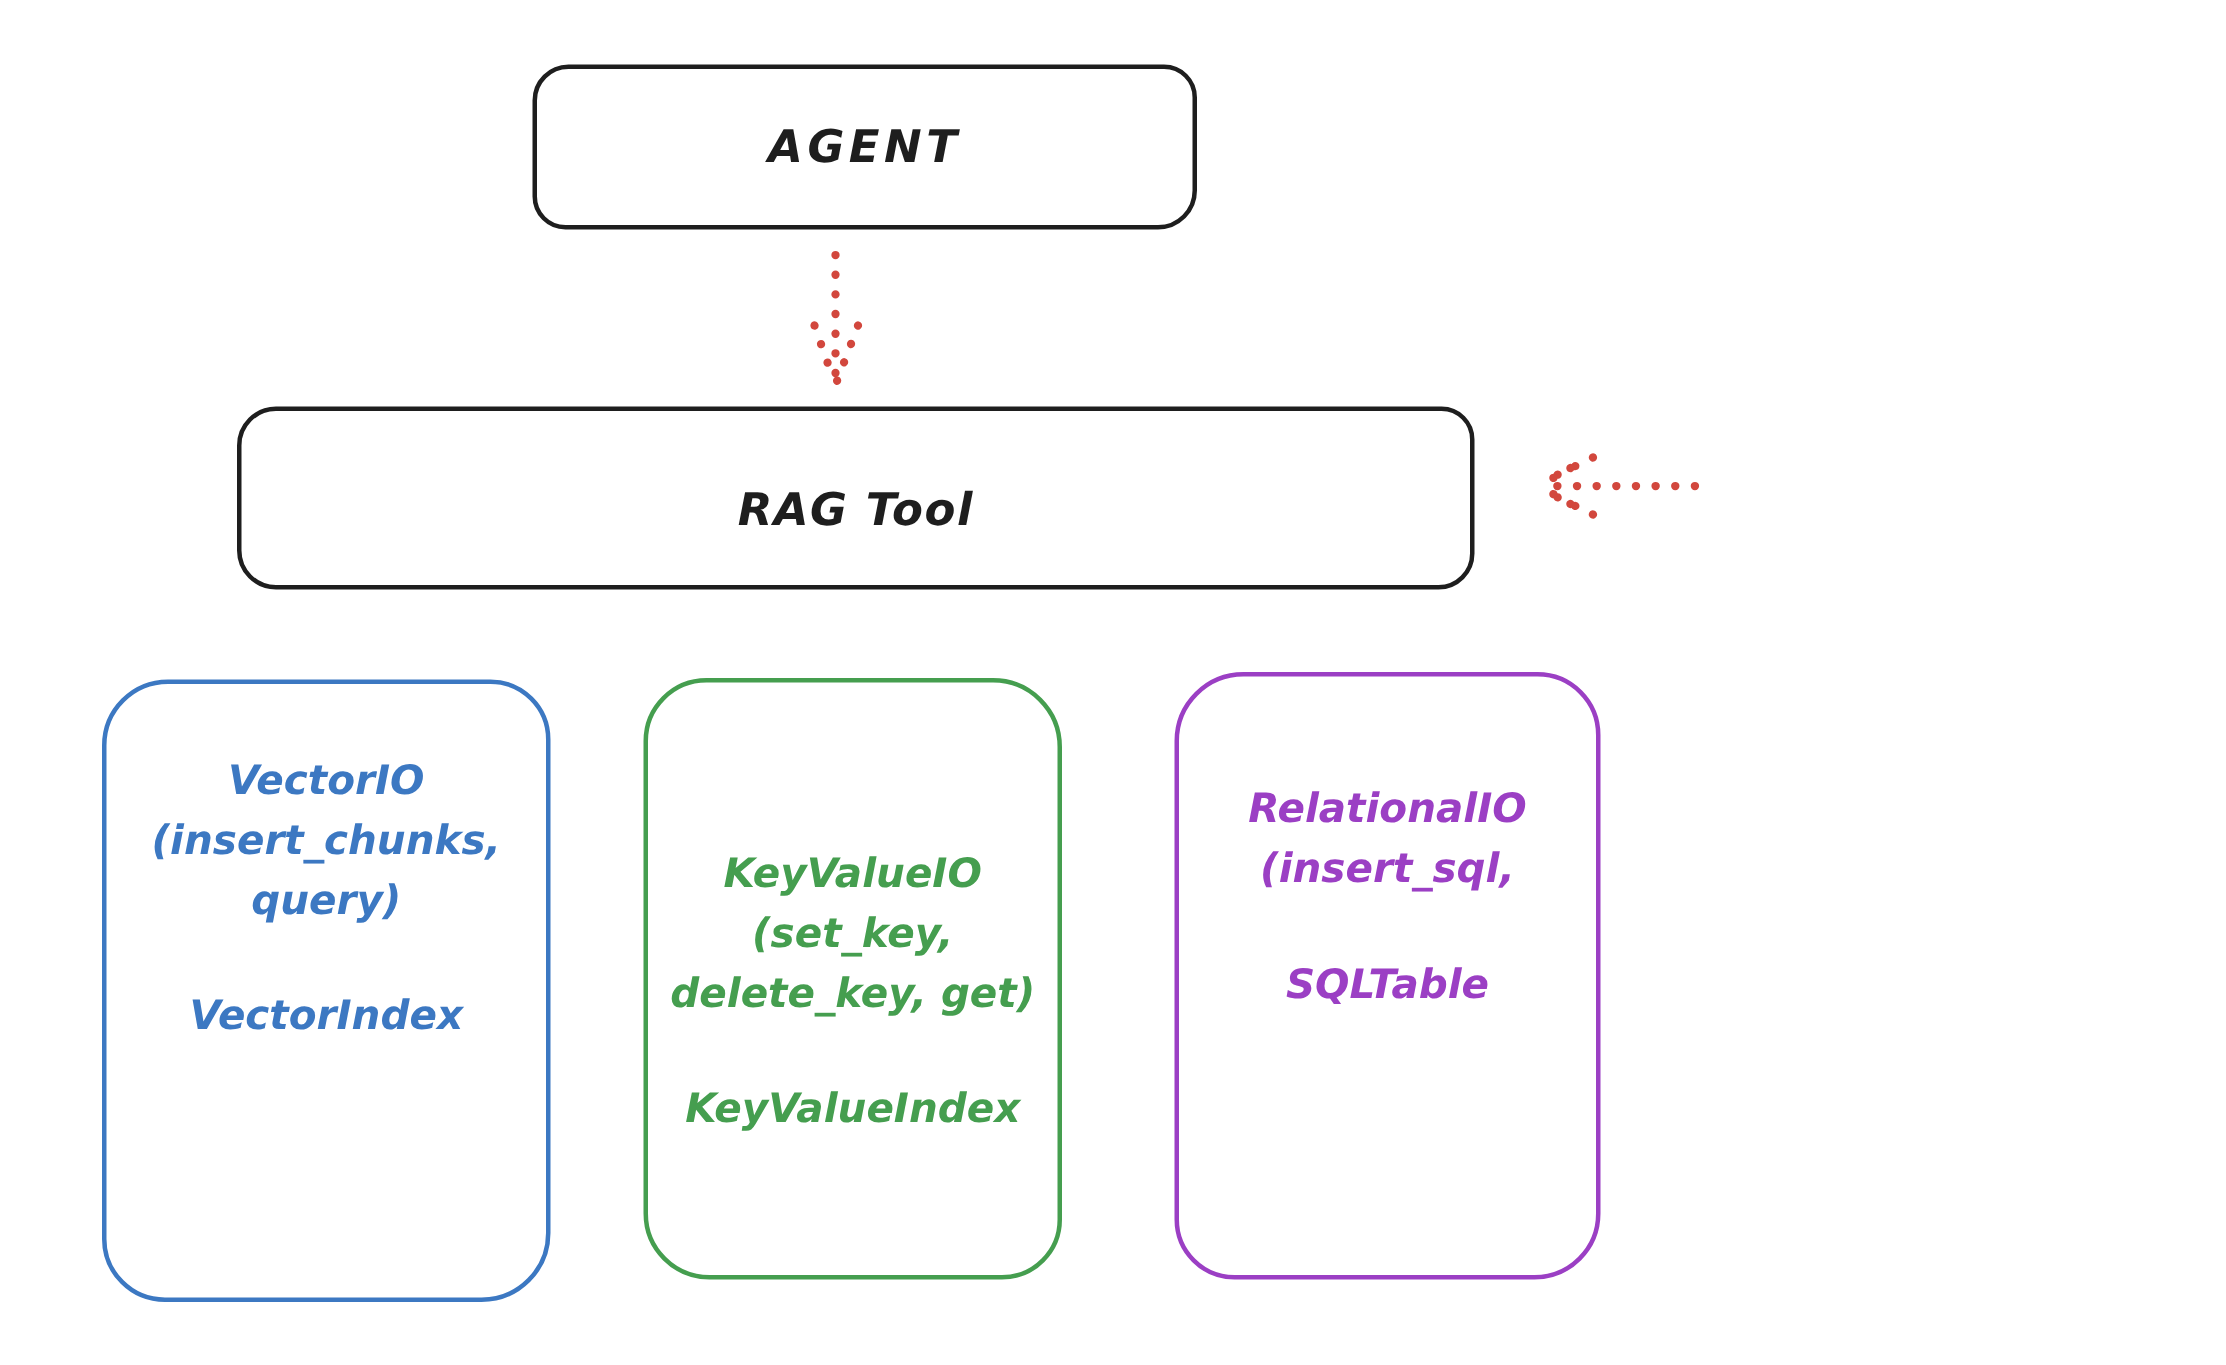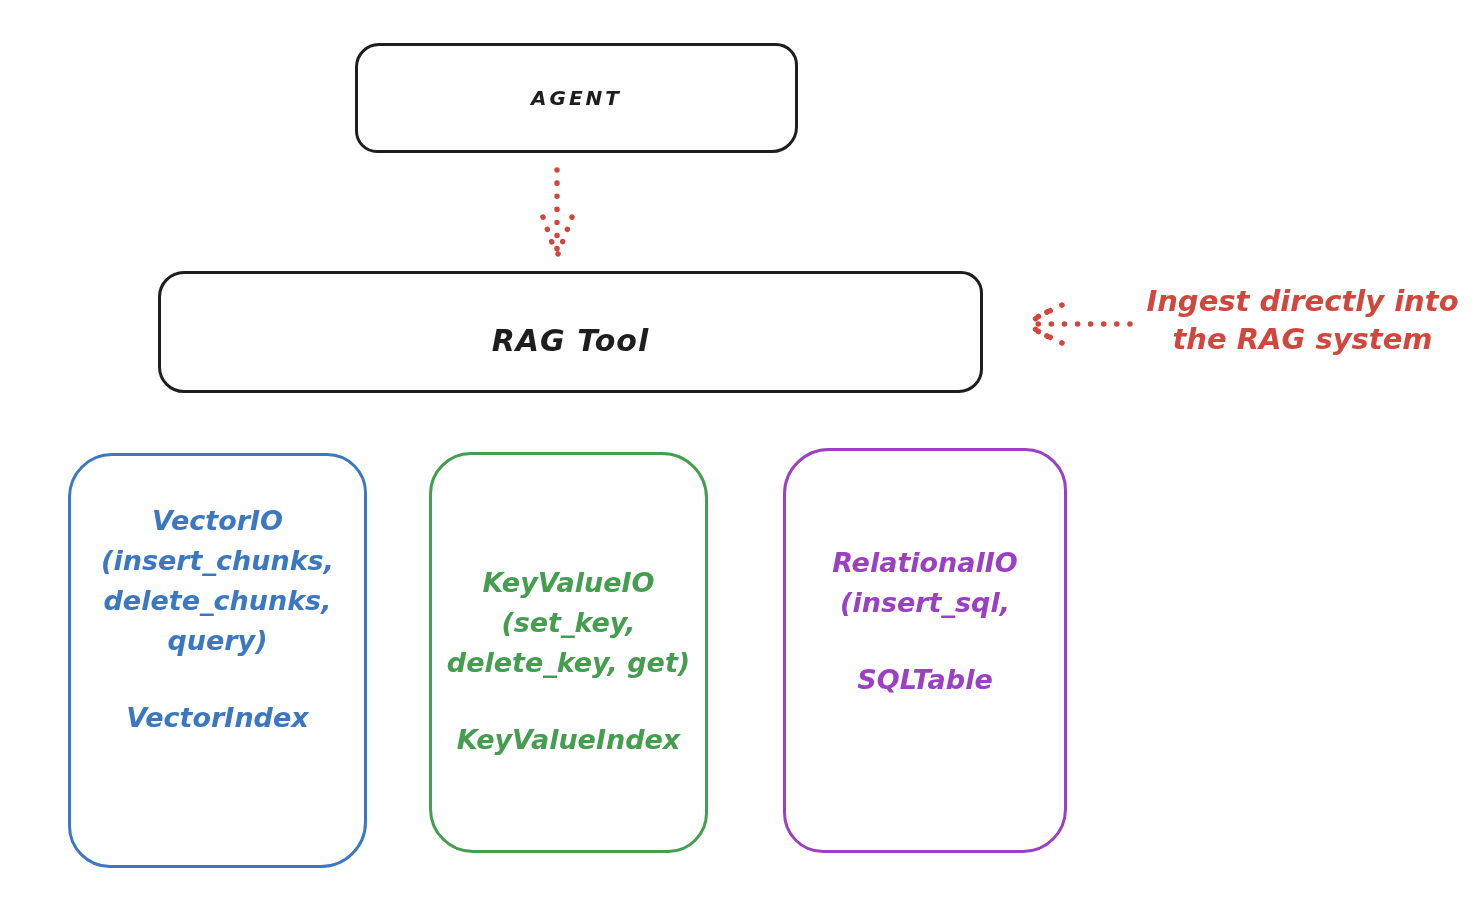--- a/index.html
+++ b/index.html
@@ -18,21 +18,21 @@
     display: flex;
     align-items: center;
     justify-content: center;
   }
   
   .node-agent {
     left: 355px; top: 43px; width: 443px; height: 110px;
     border: 3.5px solid #1e1e1e; border-radius: 24px 22px 26px 22px;
   }
   .node-agent .label {
-    color: #1e1e1e; font-size: 20px; font-weight: bold; font-style: italic;
+    color: #1e1e1e; font-size: 30px; font-weight: bold; font-style: italic;
     letter-spacing: 3px;
   }
   .node-rag {
     left: 158px; top: 271px; width: 825px; height: 122px;
     border: 3.5px solid #1e1e1e; border-radius: 26px 22px 24px 26px;
   }
   .node-rag .label {
     color: #1e1e1e; font-size: 30px; font-style: italic; font-weight: 600;
     letter-spacing: 1px;
     margin-top: 16px;
@@ -58,21 +58,21 @@
     color: #3c78c2; padding-top: 45px;
   }
   .iobox-keyvalue {
     left: 429px; top: 452px; width: 279px; height: 401px;
     border: 3.5px solid #459e4f; border-radius: 42px 46px 40px 44px;
     color: #459e4f; padding-top: 108px;
   }
   .iobox-relational {
     left: 783px; top: 448px; width: 284px; height: 405px;
     border: 3.5px solid #9b3fc4; border-radius: 46px 42px 44px 40px;
-    color: #9b3fc4; padding-top: 92px;
+    color: #9b3fc4; padding-top: 69px;
   }
   
   .annotation {
     position: absolute;
     left: 1140px; top: 282px; width: 325px;
     color: #d2473d;
     font-size: 29px;
     font-weight: bold;
     font-style: italic;
     line-height: 38px;
@@ -115,29 +115,24 @@
 
     <g>
       <path d="M1130 324 L1033 324"></path>
       <path d="M1062 305 L1027 322"></path>
       <path d="M1062 343 L1027 326"></path>
       <path d="M1047 312 L1028 323"></path>
       <path d="M1047 336 L1028 325"></path>
     </g>
   </svg>
 
-  <div class="annotation">
-    <div>Ingest directly into</div>
-    <div>the RAG system</div>
-  </div>
 
   <div class="iobox iobox-vector">
     <div>VectorIO</div>
     <div>(insert_chunks,</div>
-    <div>delete_chunks,</div>
     <div>query)</div>
     <div class="footer">VectorIndex</div>
   </div>
 
   <div class="iobox iobox-keyvalue">
     <div>KeyValueIO</div>
     <div>(set_key,</div>
     <div>delete_key, get)</div>
     <div class="footer">KeyValueIndex</div>
   </div>

